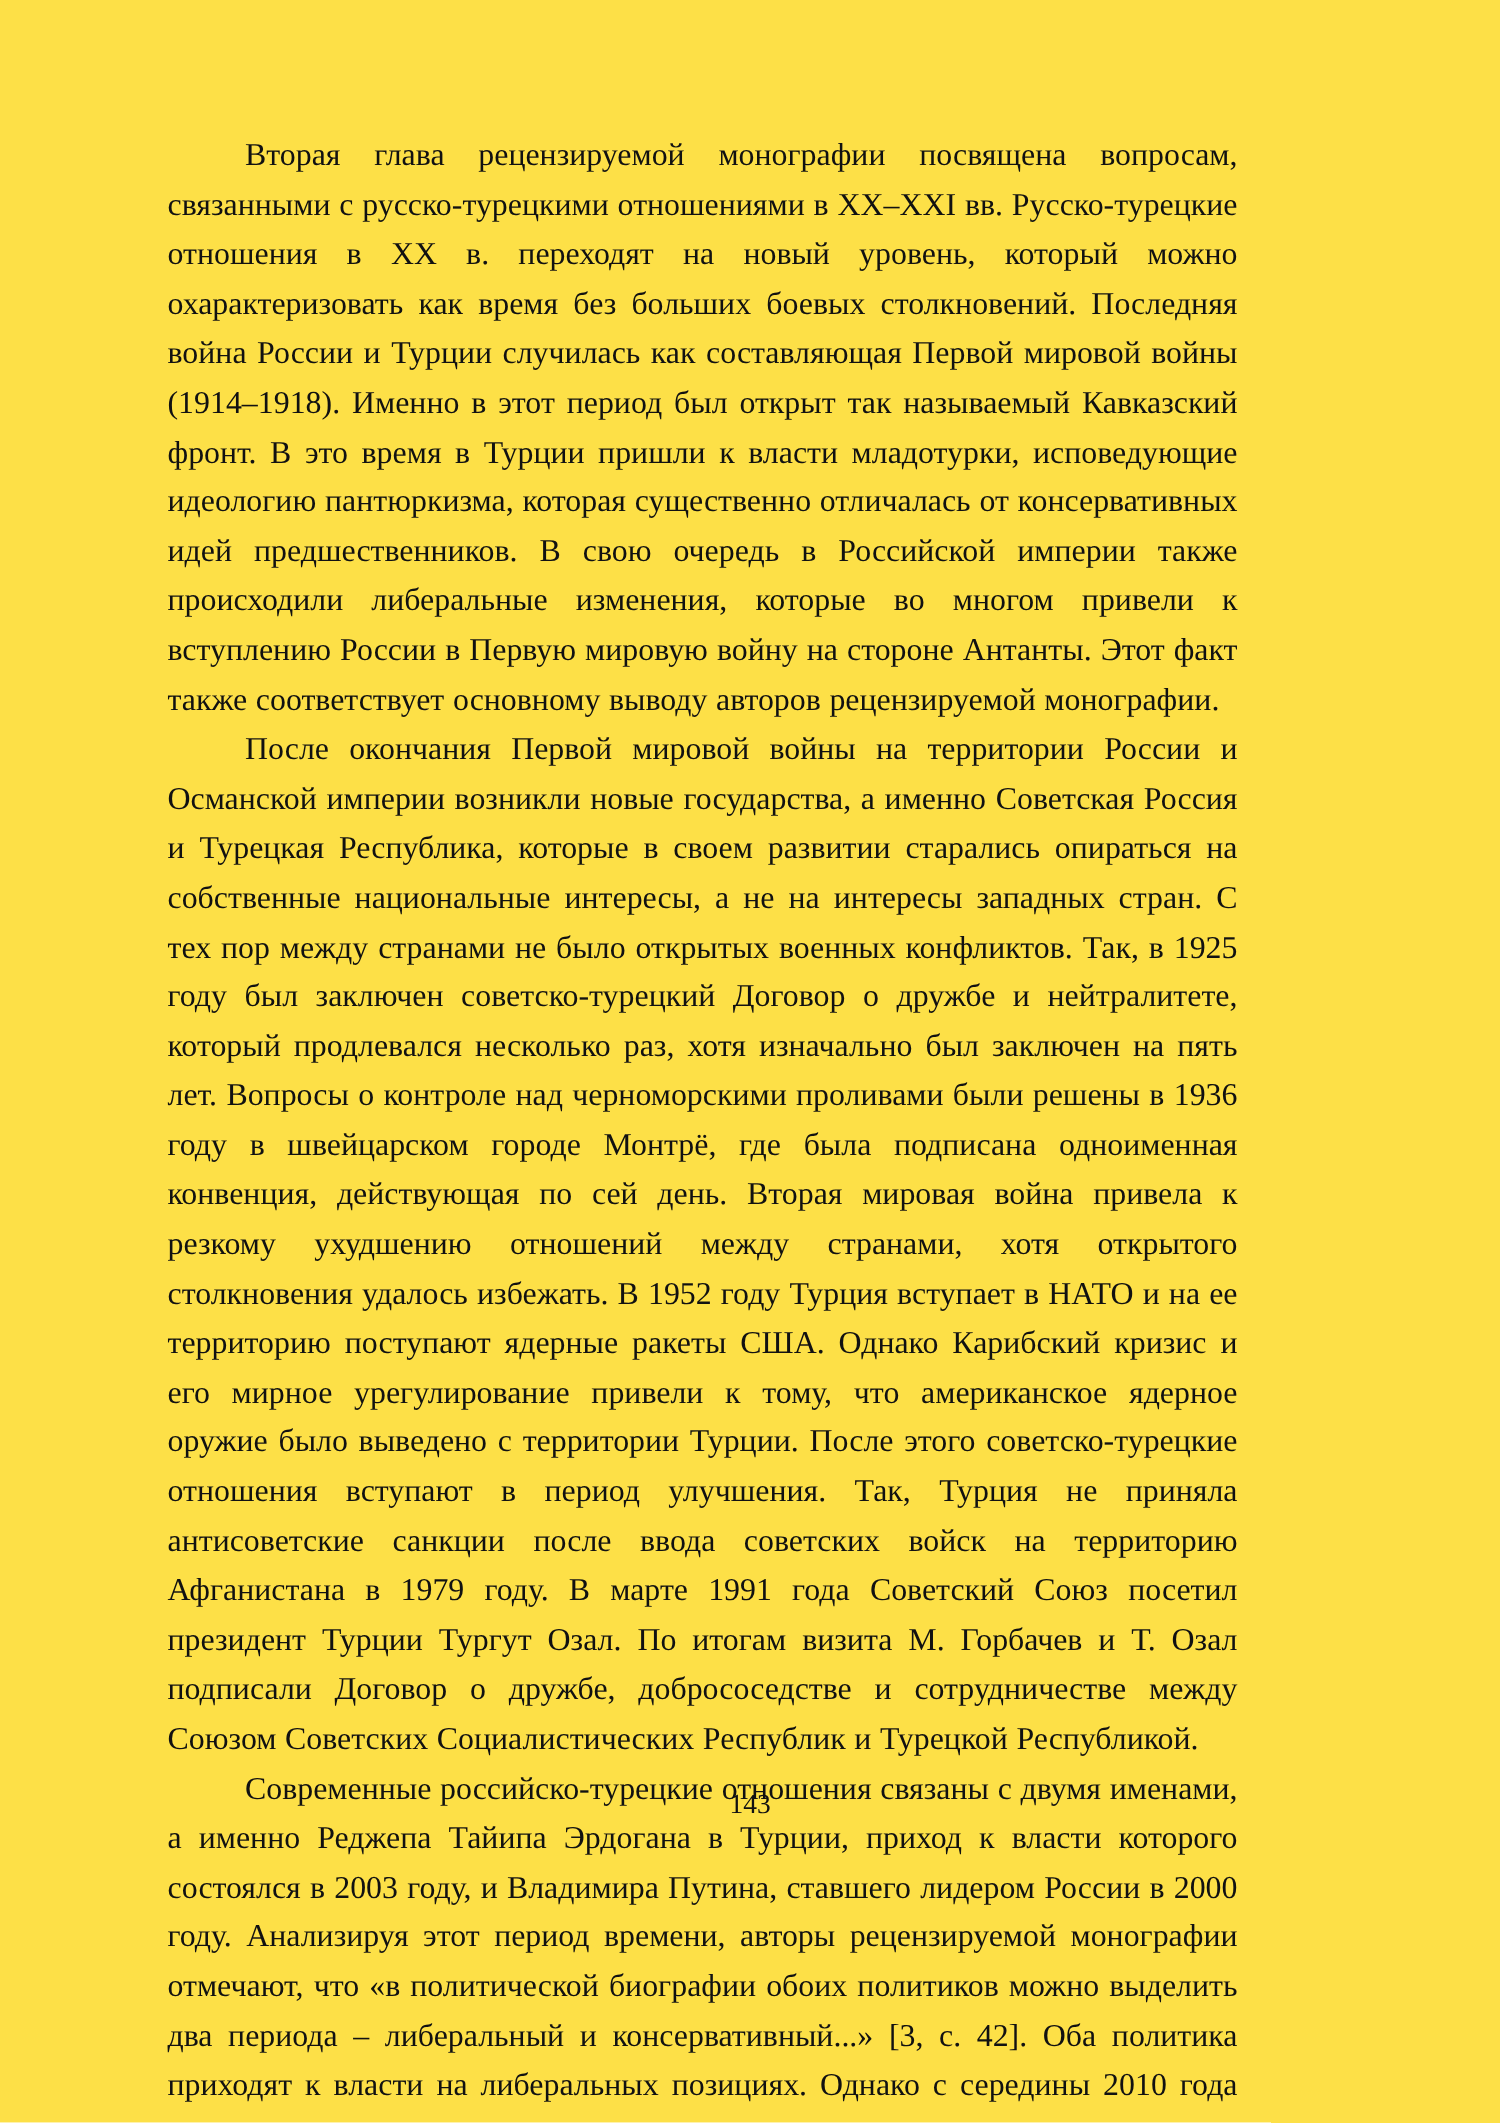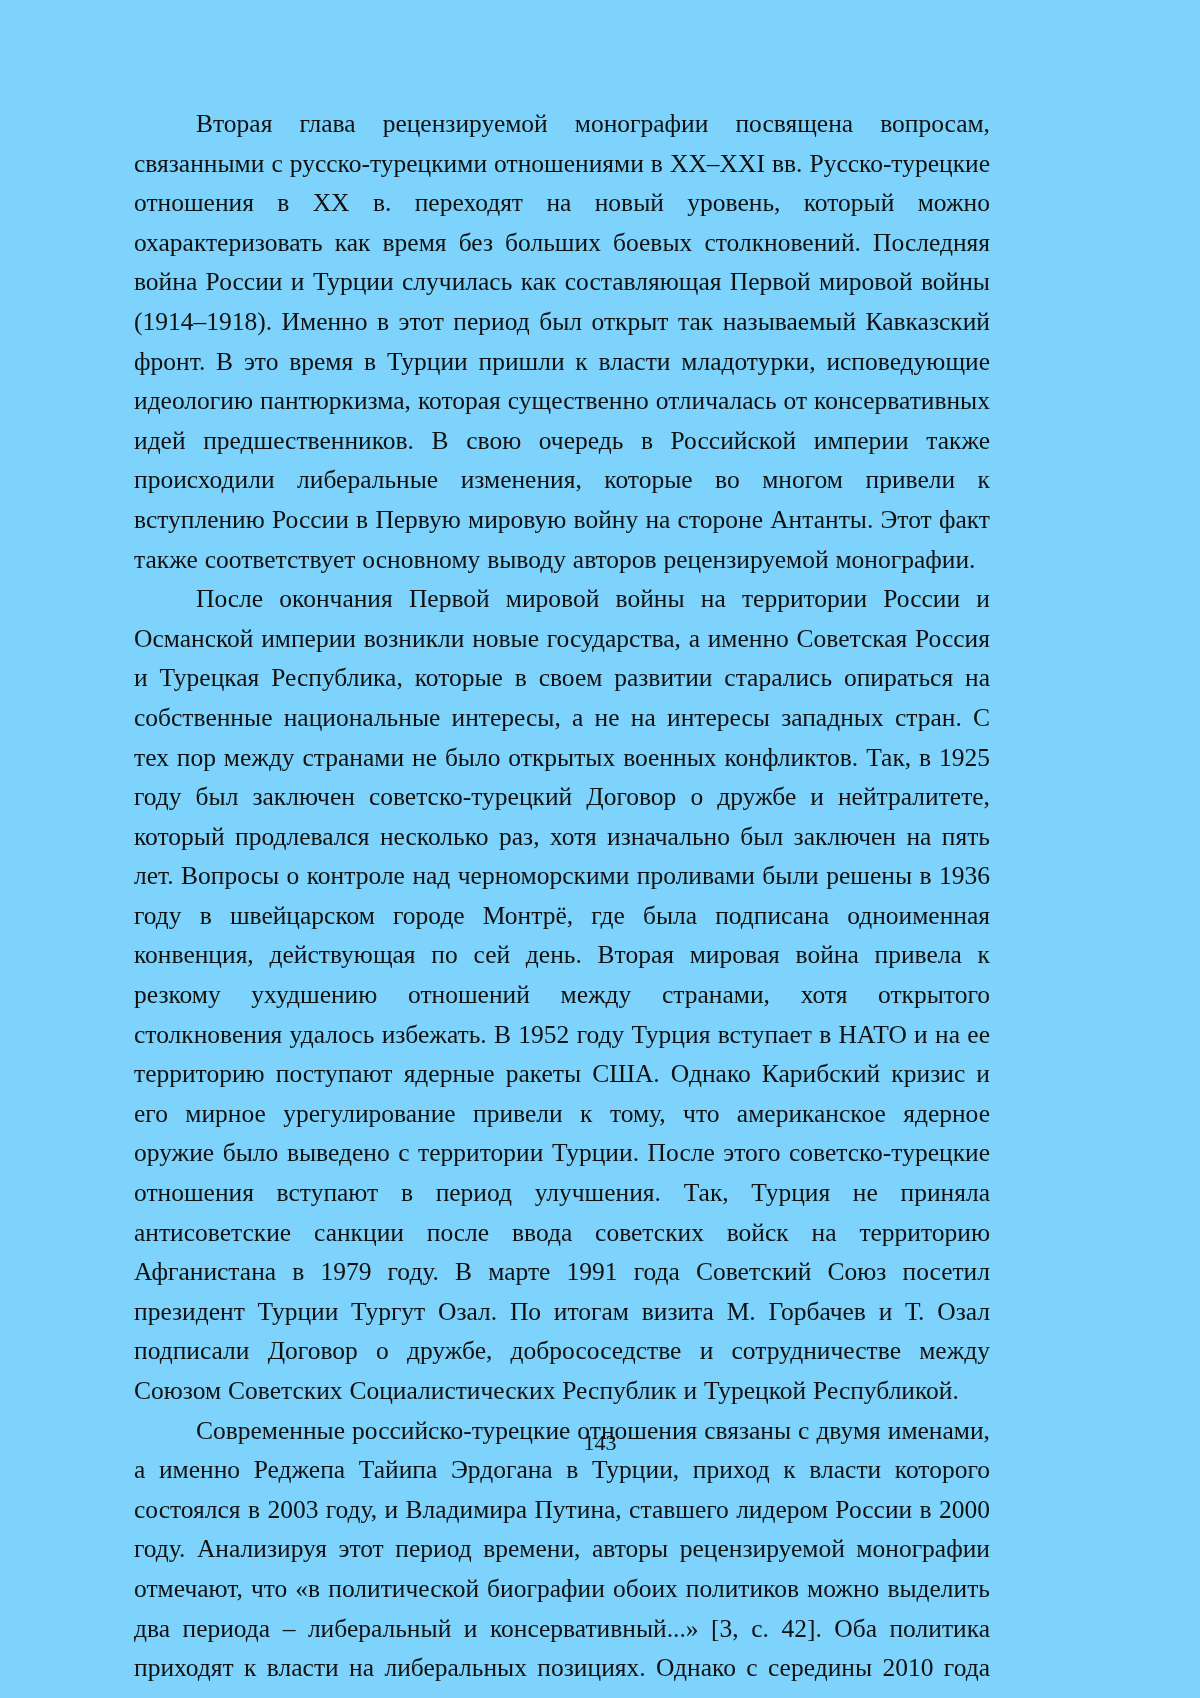--- a/index.html
+++ b/index.html
@@ -4,21 +4,21 @@
 <style>
   html, body {
     margin: 0;
     padding: 0;
     background: #ffffff;
   }
   .page {
     position: relative;
     width: 1200px;
     height: 1698px;
-    background: #7dd3fc;
+    background: #fde047;
     margin: 0 auto;
     box-sizing: border-box;
     font-family: "Liberation Serif", "DejaVu Serif", serif;
     color: #111111;
     overflow: hidden;
   }
   .text-column {
     position: absolute;
     left: 134px;
     top: 104px;

